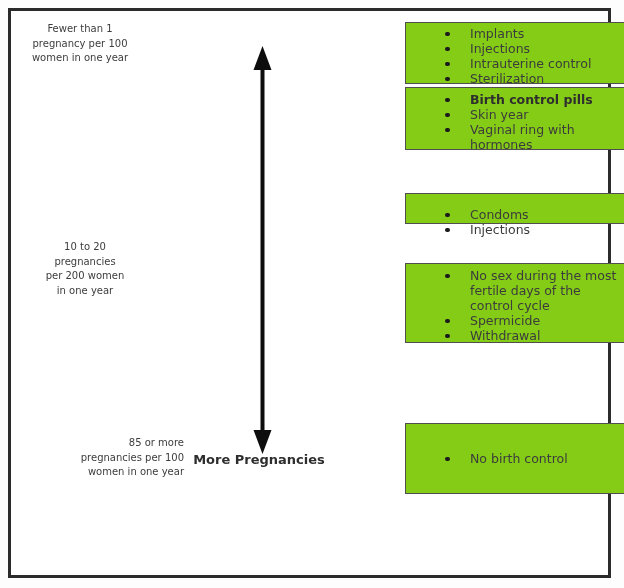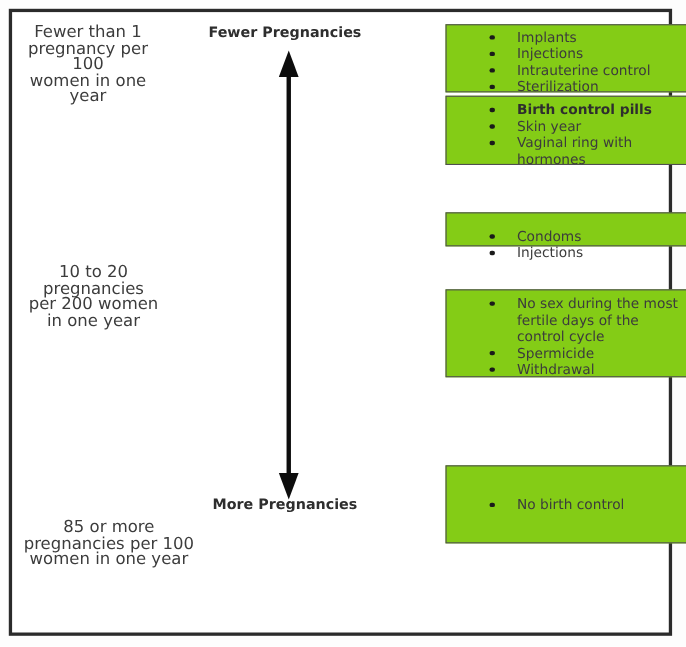--- a/index.html
+++ b/index.html
@@ -14,28 +14,28 @@
   }
   .frame {
     position:absolute;
     left:8px; top:8px;
     width:603px; height:570px;
     border:3px solid #2b2b2b;
     background:#ffffff;
   }
   .rate-label {
     position:absolute;
-    font-size:15px;
+    font-size:10px;
     line-height:14.5px;
     white-space:pre-line;
     color:#3c3c3c;
   }
   .rate-top    { left:10px;  top:22px;  width:140px; text-align:center; }
   .rate-middle { left:25px;  top:240px; width:120px; text-align:center; }
-  .rate-bottom { left:14px;  top:436px; width:170px; text-align:center;margin-top:36px; }
+  .rate-bottom { left:14px;  top:436px; width:170px; text-align:right; }
   .axis-header {
     position:absolute;
     left:184px; width:150px;
     font-size:13px; font-weight:bold;
     color:#2e2e2e;
     text-align:center;
     white-space:nowrap;
   }
   .axis-header.top    { top:23px; }
   .axis-header.bottom { top:452px; }
@@ -86,21 +86,20 @@
 pregnancy per 100
 women in one year</div>
   <div class="rate-label rate-middle">10 to 20
 pregnancies
 per 200 women
 in one year</div>
   <div class="rate-label rate-bottom">85 or more
 pregnancies per 100
 women in one year</div>
 
-  <div class="axis-header top">Fewer Pregnancies</div>
 
   <div class="arrow-wrap">
     <svg width="25" height="412" viewBox="0 0 25 412" xmlns="http://www.w3.org/2000/svg">
       <line x1="12.5" y1="18" x2="12.5" y2="394" stroke="#0d0d0d" stroke-width="4"></line>
       <polygon points="12.5,2 3.5,26 21.5,26" fill="#0d0d0d"></polygon>
       <polygon points="12.5,410 3.5,386 21.5,386" fill="#0d0d0d"></polygon>
     </svg>
   </div>
 
   <div class="axis-header bottom">More Pregnancies</div>

